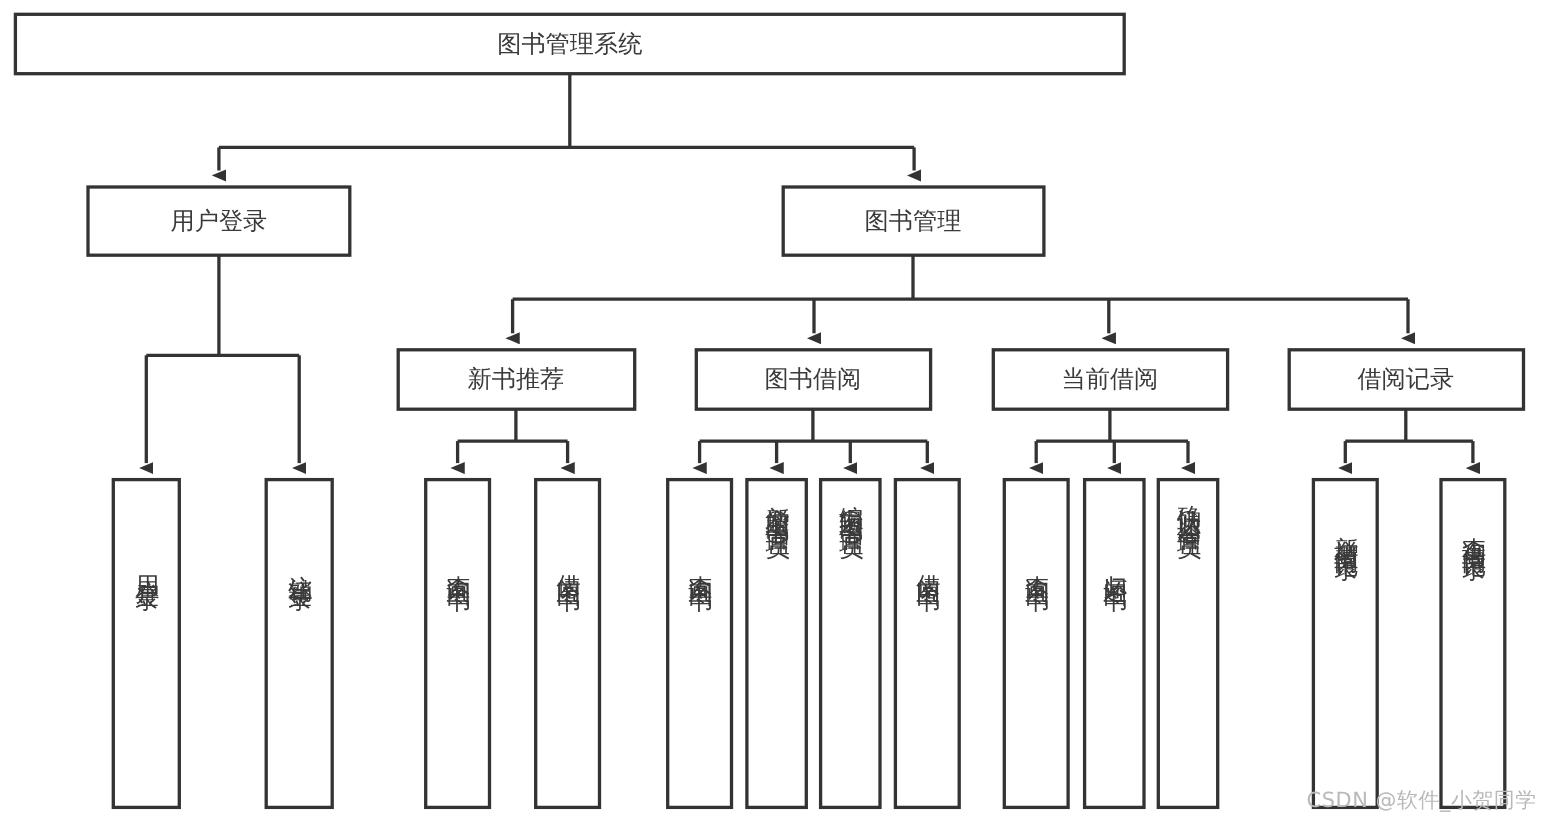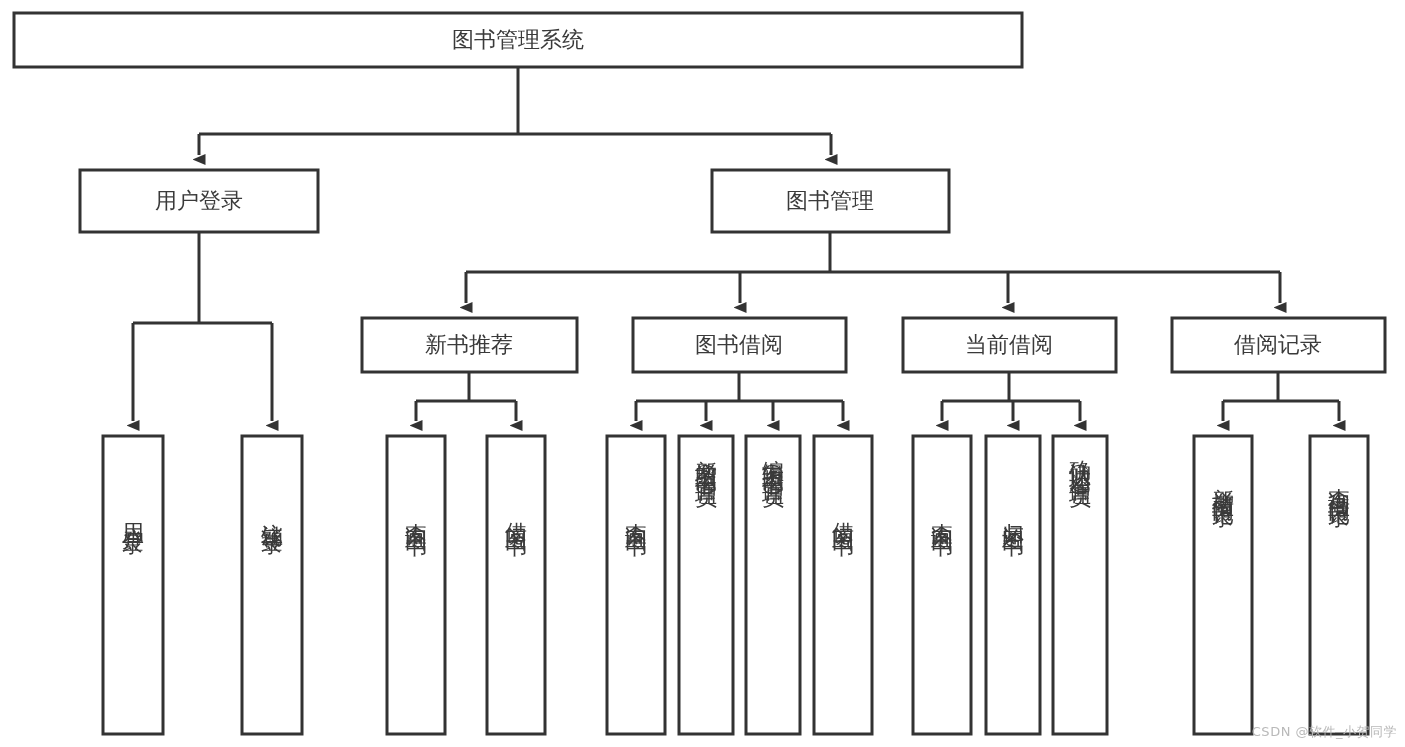--- a/index.html
+++ b/index.html
@@ -65,21 +65,21 @@
     letter-spacing: 4px;
     color: #3a3a3a;
     text-align: center;
     white-space: nowrap;
   }
   .watermark {
     position: absolute;
     right: 8px;
     bottom: 6px;
     font-family: "DejaVu Sans", "Liberation Sans", sans-serif;
-    font-size: 13px;
+    font-size: 19px;
     color: #b9b9b9;
     letter-spacing: 0.5px;
     white-space: nowrap;
   }
 </style>
 </head>
 <body>
 
 <div id="diagram-root">
 

